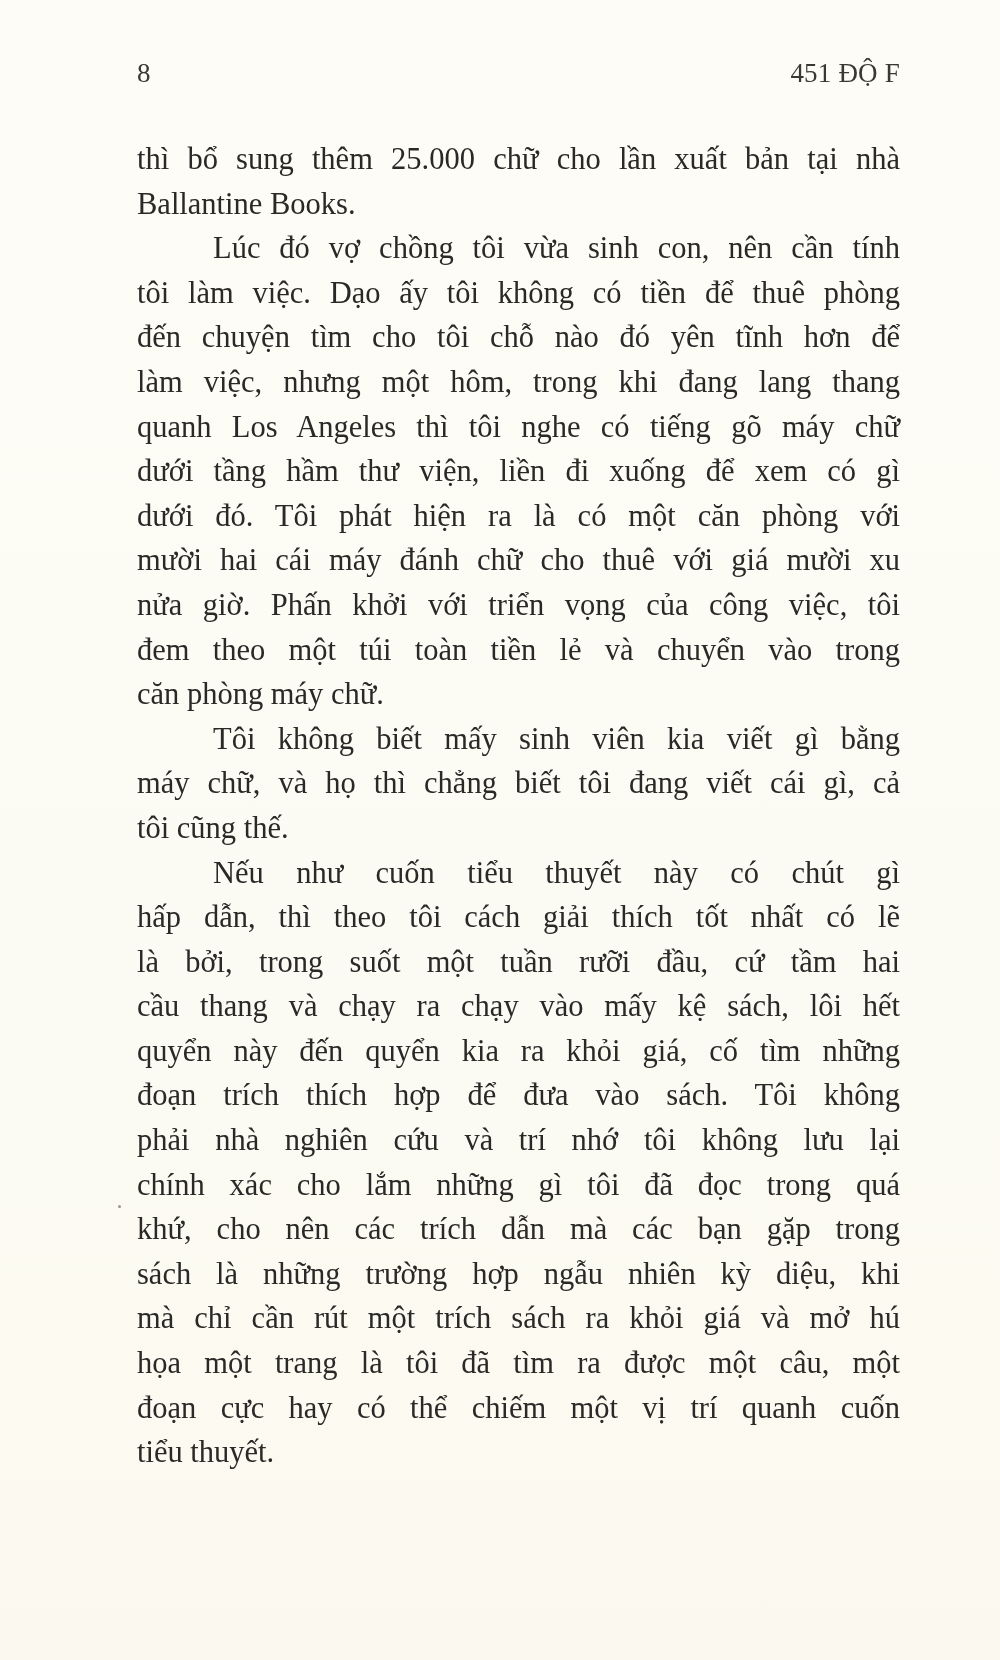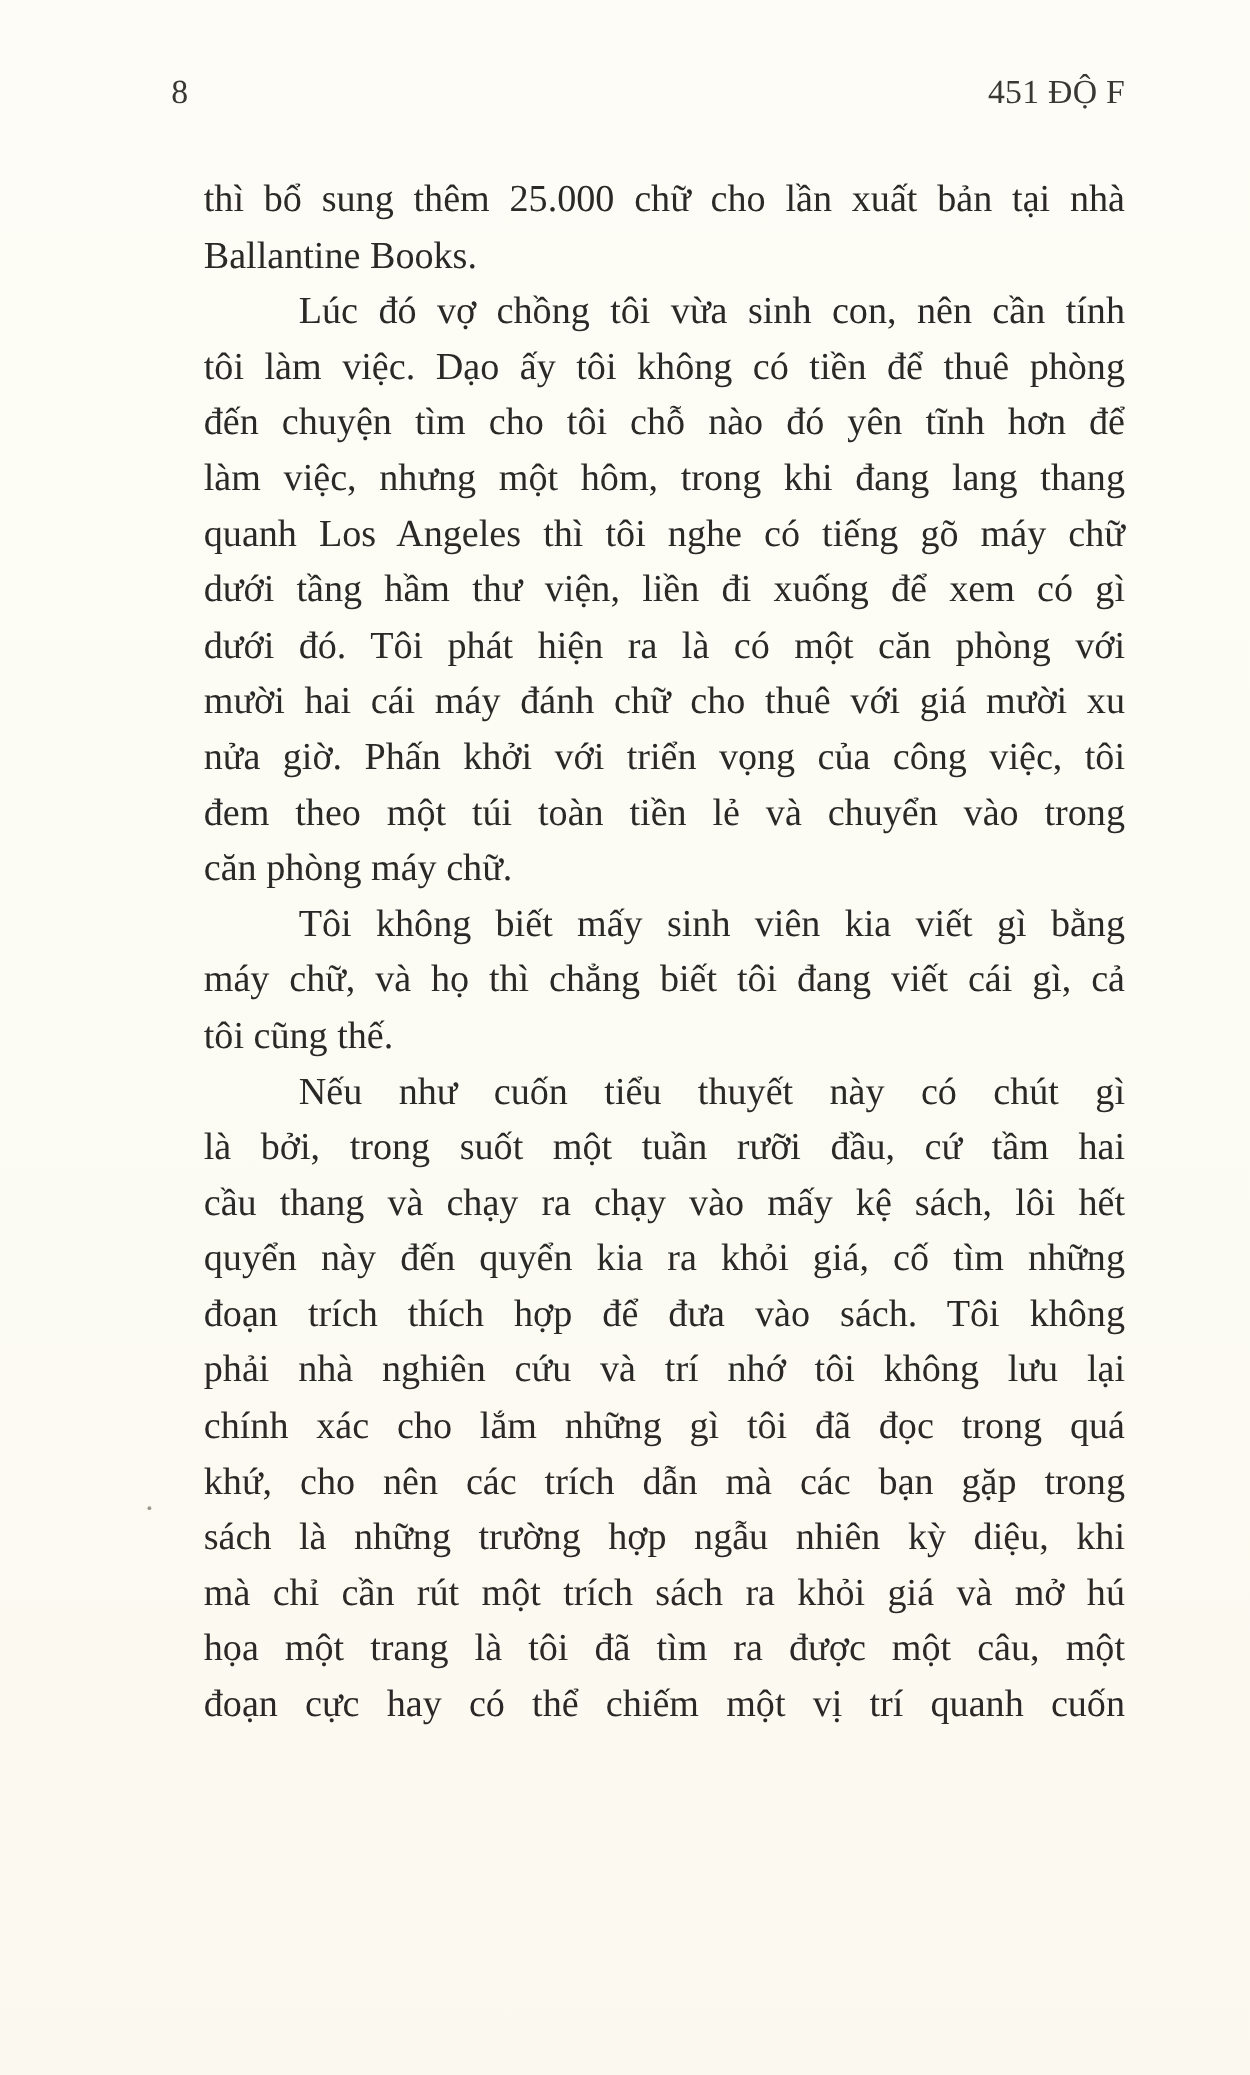--- a/index.html
+++ b/index.html
@@ -44,21 +44,20 @@
       color: #2b2927;
     }
     .body-text p {
       margin: 0;
     }
     .line {
       display: block;
       text-align: justify;
       text-align-last: justify;
       white-space: nowrap;
-      margin-left: 26px;
     }
     .line.last {
       text-align-last: left;
     }
     .line.first-indent {
       padding-left: 76px;
     }
     .stray-mark {
       position: absolute;
       left: 118px;
@@ -101,29 +100,31 @@
     </p>
 
     <p>
       <span class="line first-indent">Tôi không biết mấy sinh viên kia viết gì bằng</span>
       <span class="line">máy chữ, và họ thì chẳng biết tôi đang viết cái gì, cả</span>
       <span class="line last">tôi cũng thế.</span>
     </p>
 
     <p>
       <span class="line first-indent">Nếu như cuốn tiểu thuyết này có chút gì</span>
+      <span class="line">hấp dẫn, thì theo tôi cách giải thích tốt nhất có lẽ</span>
       <span class="line">là bởi, trong suốt một tuần rưỡi đầu, cứ tầm hai</span>
       <span class="line">cầu thang và chạy ra chạy vào mấy kệ sách, lôi hết</span>
       <span class="line">quyển này đến quyển kia ra khỏi giá, cố tìm những</span>
       <span class="line">đoạn trích thích hợp để đưa vào sách. Tôi không</span>
       <span class="line">phải nhà nghiên cứu và trí nhớ tôi không lưu lại</span>
       <span class="line">chính xác cho lắm những gì tôi đã đọc trong quá</span>
       <span class="line">khứ, cho nên các trích dẫn mà các bạn gặp trong</span>
       <span class="line">sách là những trường hợp ngẫu nhiên kỳ diệu, khi</span>
       <span class="line">mà chỉ cần rút một trích sách ra khỏi giá và mở hú</span>
       <span class="line">họa một trang là tôi đã tìm ra được một câu, một</span>
       <span class="line">đoạn cực hay có thể chiếm một vị trí quanh cuốn</span>
+      <span class="line last">tiểu thuyết.</span>
     </p>
 
   </div>
 
   <div class="stray-mark"></div>
 </div>
 
 </body></html>

